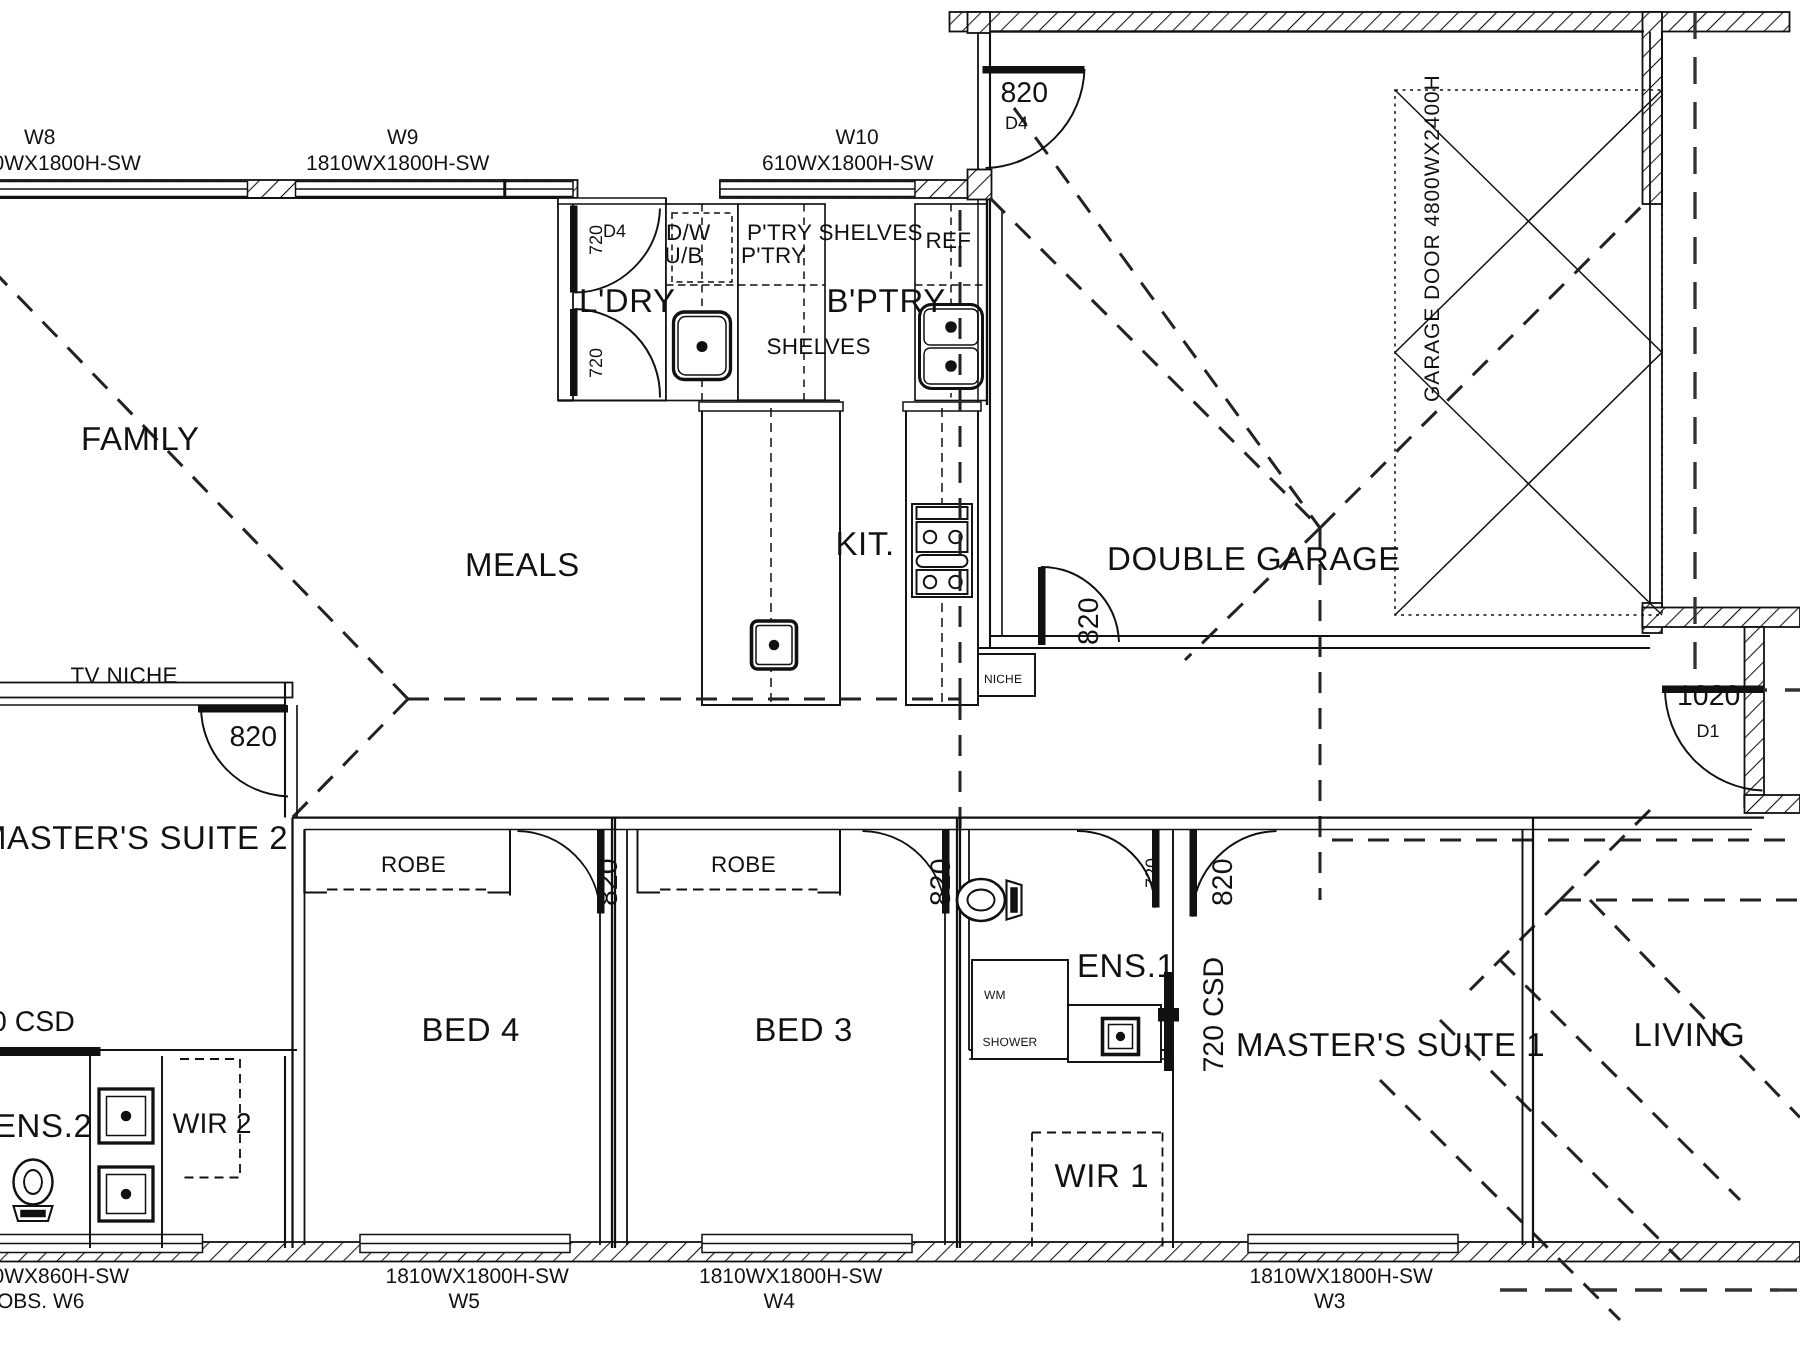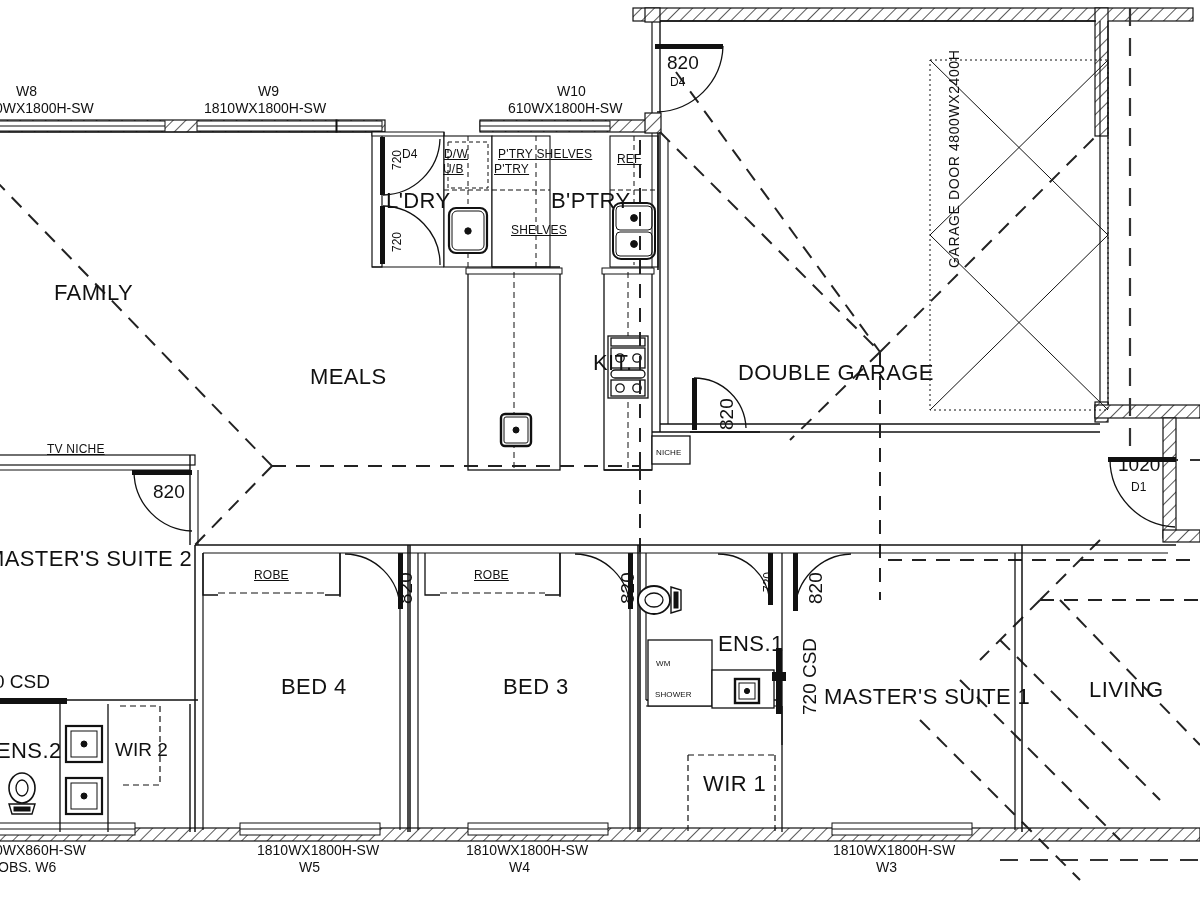--- a/index.html
+++ b/index.html
@@ -2,21 +2,21 @@
 <html><head>
 <meta charset="utf-8">
 <style>
   html,body{margin:0;padding:0;background:#ffffff;}
   body{font-family:"Liberation Sans",sans-serif;color:#1a1a1a;}
   #plan{position:relative;width:1200px;height:900px;overflow:hidden;background:#fff;}
   #svgroot{position:absolute;left:0;top:0;width:1200px;height:900px;}
   .lbl{position:absolute;white-space:nowrap;color:#111;line-height:1;}
   .room{font-size:22px;letter-spacing:.4px;}
   .room-sm{font-size:19px;}
-  .tiny{font-size:12px;letter-spacing:.2px;text-decoration:underline;}
+  .tiny{font-size:15px;letter-spacing:.2px;}
   .tiny2{font-size:8px;letter-spacing:.1px;}
   .win{font-size:14px;text-align:center;}
   .dr{font-size:19px;}
   .drs{font-size:12px;}
   .vert{transform-origin:0 0;}
 </style>
 </head>
 <body>
 
 <div id="plan">
@@ -294,21 +294,21 @@
 
     <rect x="776" y="648" width="6" height="66" fill="#111" stroke="none"></rect>
     <rect x="772" y="672" width="14" height="9" fill="#111" stroke="none"></rect>
 
     <rect x="-5" y="698" width="72" height="6" fill="#111" stroke="none"></rect>
   </g>
 </svg>
 
 <div class="lbl room" style="left:54px;top:282px;">FAMILY</div>
 <div class="lbl room" style="left:310px;top:366px;">MEALS</div>
-<div class="lbl room" style="left:557px;top:352px;margin-left:36px;">KIT.</div>
+<div class="lbl room" style="left:557px;top:352px;">KIT.</div>
 <div class="lbl room" style="left:551px;top:190px;">B'PTRY</div>
 <div class="lbl room" style="left:386px;top:190px;">L'DRY</div>
 <div class="lbl room" style="left:738px;top:362px;">DOUBLE GARAGE</div>
 <div class="lbl room" style="left:-14px;top:548px;">MASTER'S SUITE 2</div>
 <div class="lbl room" style="left:824px;top:686px;">MASTER'S SUITE 1</div>
 <div class="lbl room" style="left:281px;top:676px;">BED 4</div>
 <div class="lbl room" style="left:503px;top:676px;">BED 3</div>
 <div class="lbl room" style="left:718px;top:633px;">ENS.1</div>
 <div class="lbl room" style="left:-4px;top:740px;">ENS.2</div>
 <div class="lbl room" style="left:703px;top:773px;">WIR 1</div>

